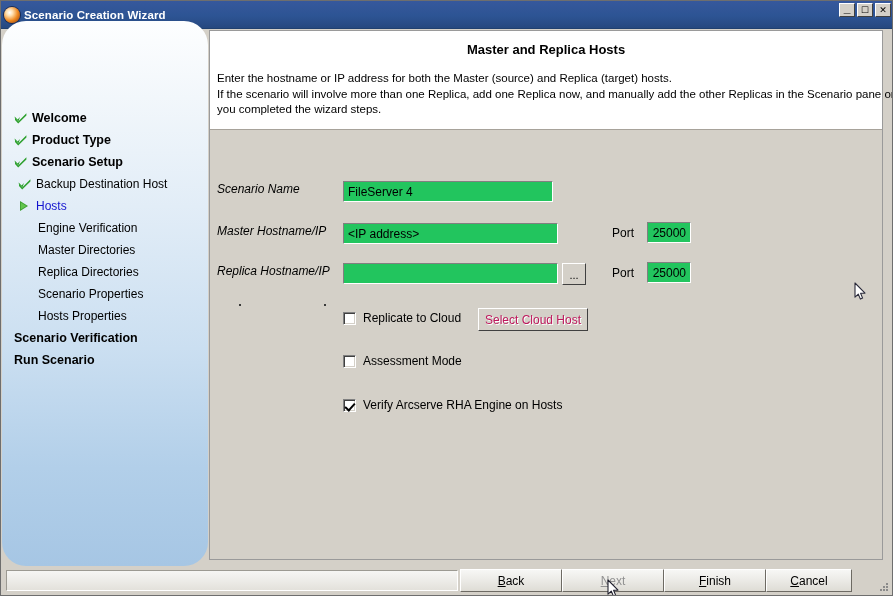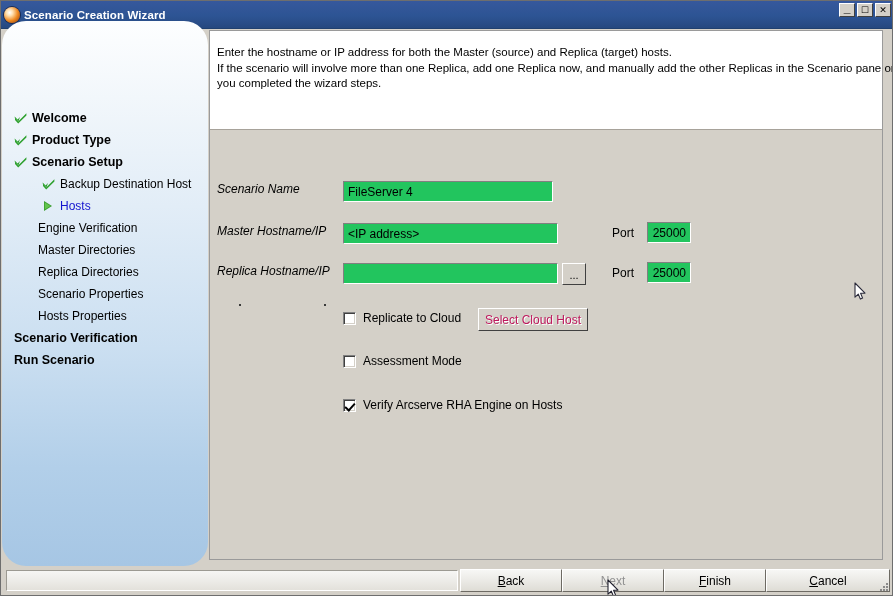--- a/index.html
+++ b/index.html
@@ -90,21 +90,21 @@
     width: 206px;
   }
   .nav-item {
     display: flex;
     align-items: center;
     height: 22px;
     padding-left: 12px;
     box-sizing: border-box;
     white-space: nowrap;
   }
-  .nav-item.sub { padding-left: 40px; }
+  .nav-item.sub { padding-left: 16px; }
   .nav-mark {
     width: 18px;
     flex: 0 0 18px;
     display: flex;
     align-items: center;
     justify-content: flex-start;
   }
   .nav-label {
     font-size: 12.5px;
     color: #000000;
@@ -425,20 +425,21 @@
 
         <div class="nav-label">Run Scenario</div>
       </div>
 
     </div>
   </div>
 
   <div class="content">
 
     <div class="content-head">
+      <div class="head-title">Master and Replica Hosts</div>
       <div class="head-desc">
         <div>Enter the hostname or IP address for both the Master (source) and Replica (target) hosts.</div>
         <div>If the scenario will involve more than one Replica, add one Replica now, and manually add the other Replicas in the Scenario pane once</div>
         <div>you completed the wizard steps.</div>
       </div>
     </div>
 
     <div class="form-area">
 
       <div class="frow" style="left:7px; top:52px;">
@@ -488,21 +489,21 @@
 
     <div class="fbtn" style="left:458px; width:102px;">
       <span><u>B</u>ack</span>
     </div>
     <div class="fbtn disabled" style="left:560px; width:102px;">
       <span><u>N</u>ext</span>
     </div>
     <div class="fbtn" style="left:662px; width:102px;">
       <span><u>F</u>inish</span>
     </div>
-    <div class="fbtn" style="left:764px; width:124px;">
+    <div class="fbtn" style="left:764px; width:86px;">
       <span><u>C</u>ancel</span>
     </div>
 
     <div class="grip">
       <i style="left:8px; top:2px;"></i>
       <i style="left:5px; top:5px;"></i>
       <i style="left:8px; top:5px;"></i>
       <i style="left:2px; top:8px;"></i>
       <i style="left:5px; top:8px;"></i>
       <i style="left:8px; top:8px;"></i>

